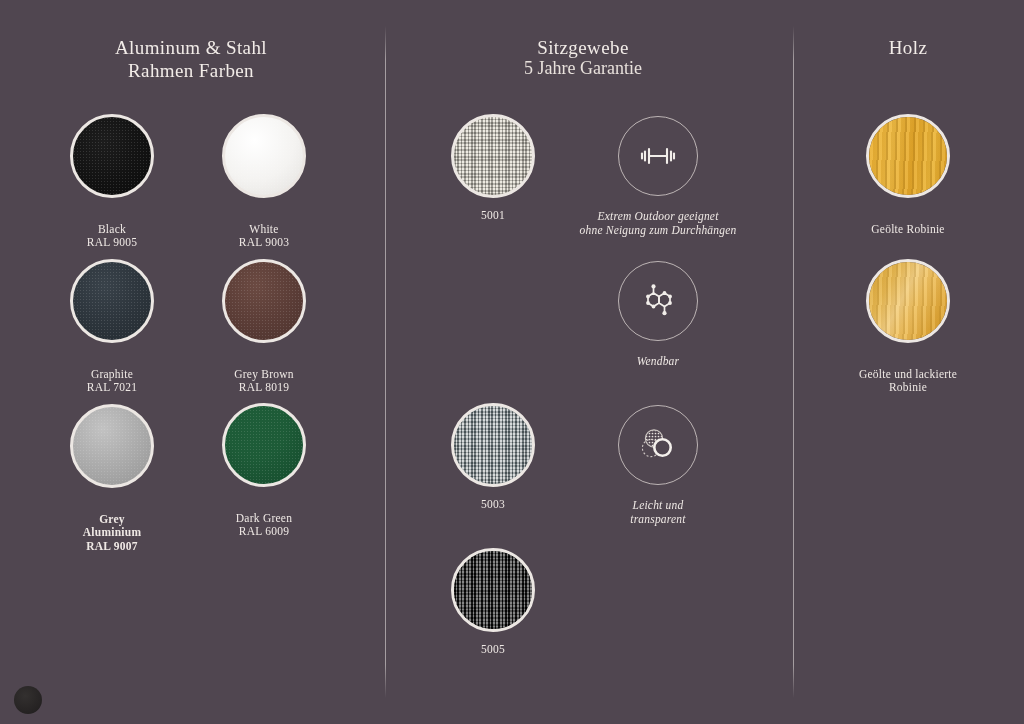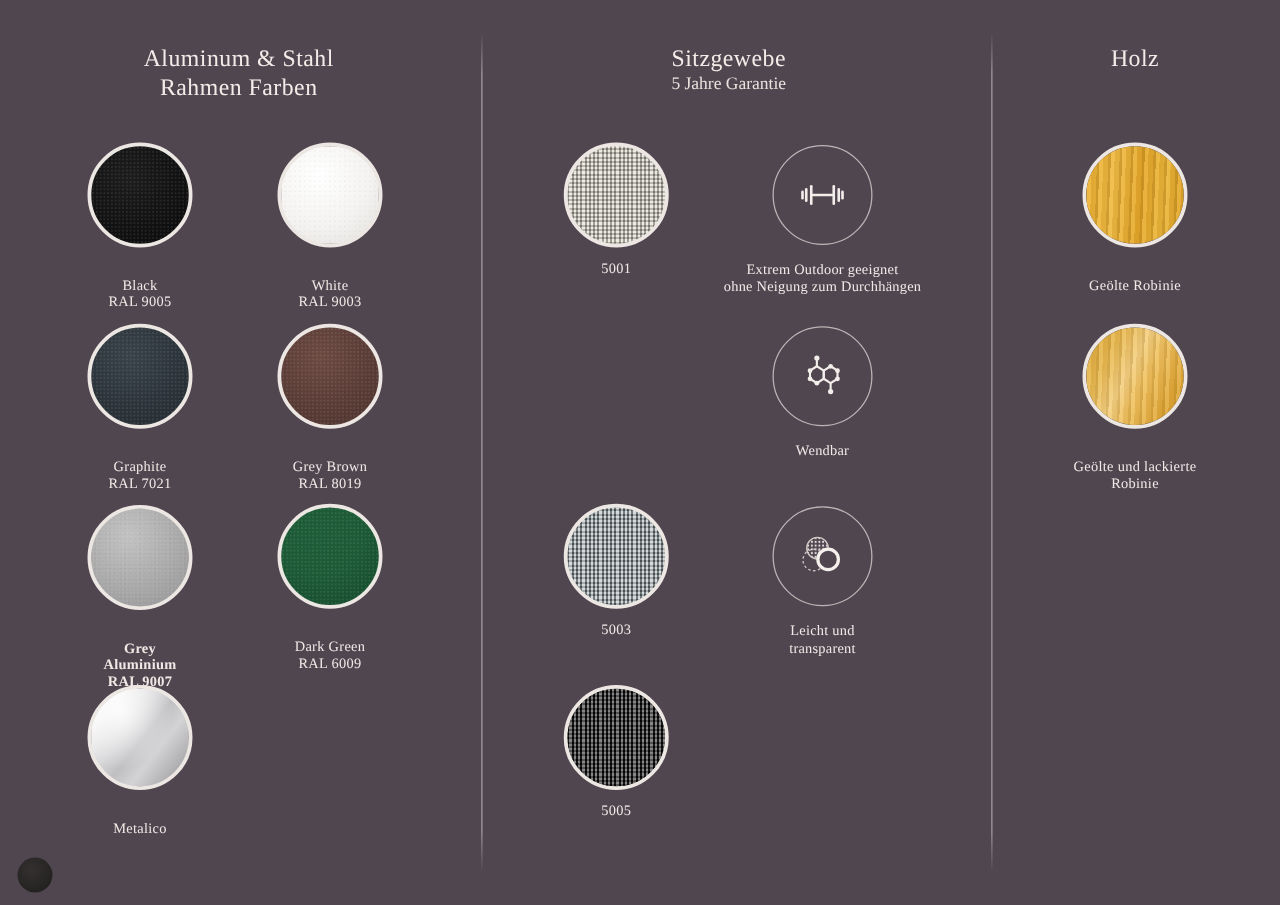--- a/index.html
+++ b/index.html
@@ -14,21 +14,21 @@
   .page{position:absolute;inset:0;}
 
   
   .divider{position:absolute;width:1px;background:linear-gradient(to bottom,rgba(235,230,228,0) 0%,rgba(235,230,228,.55) 5%,rgba(235,230,228,.55) 95%,rgba(235,230,228,0) 100%);}
   .divider.d1{left:385px;top:26px;height:672px;}
   .divider.d2{left:793px;top:26px;height:672px;}
 
   
   .col-head{position:absolute;text-align:center;}
   .col-head .title{font-size:19px;line-height:23px;letter-spacing:.4px;color:#f2ece8;font-weight:400;}
-  .col-head .sub{font-size:14px;line-height:16px;margin-top:1px;color:#e8e1dc;}
+  .col-head .sub{font-size:18px;line-height:16px;margin-top:1px;color:#e8e1dc;}
   .head-alu{left:52px;top:36px;width:278px;}
   .head-fab{left:480px;top:36px;width:206px;}
   .head-wood{left:828px;top:36px;width:160px;}
 
   
   .cell{position:absolute;text-align:center;}
   .disc{
     width:84px;height:84px;border-radius:50%;
     margin:0 auto;
     box-sizing:border-box;
@@ -115,21 +115,21 @@
   
   .badge{
     width:80px;height:80px;border-radius:50%;
     margin:0 auto;
     border:1.6px solid #bdb5b5;
     display:flex;align-items:center;justify-content:center;
     box-sizing:border-box;
   }
   .badge svg{display:block;}
   .feat-cap{
-    margin-top:13px;font-size:11.5px;line-height:14px;color:#efe9e5;letter-spacing:.2px;
+    margin-top:13px;font-size:11.5px;line-height:14px;color:#efe9e5;letter-spacing:.2px;font-style:italic;
   }
   .feat-cap .l2{display:block;}
 
   
   .corner-dot{
     position:absolute;left:14px;top:686px;width:28px;height:28px;border-radius:50%;
     background:radial-gradient(circle at 40% 35%,#33302f 0%,#272424 60%,#1e1c1c 100%);
   }
 </style>
 </head>
@@ -193,26 +193,20 @@
   </div>
 
   <div class="cell" style="left:222px;top:403px;width:84px;">
     <div class="disc f-darkgreen speckle"></div>
     <div class="cap">
       <span>Dark Green</span>
       <span class="l2">RAL 6009</span>
     </div>
   </div>
 
-  <div class="cell" style="left:70px;top:548px;width:84px;">
-    <div class="disc f-metalico"></div>
-    <div class="cap">
-      <span>Metalico</span>
-    </div>
-  </div>
 
   <div class="cell" style="left:451px;top:114px;width:84px;">
     <div class="disc fab-5001">
         <span class="weave"></span>
       </div>
     <div class="cap">5001</div>
   </div>
 
 
   <div class="cell" style="left:451px;top:403px;width:84px;">

